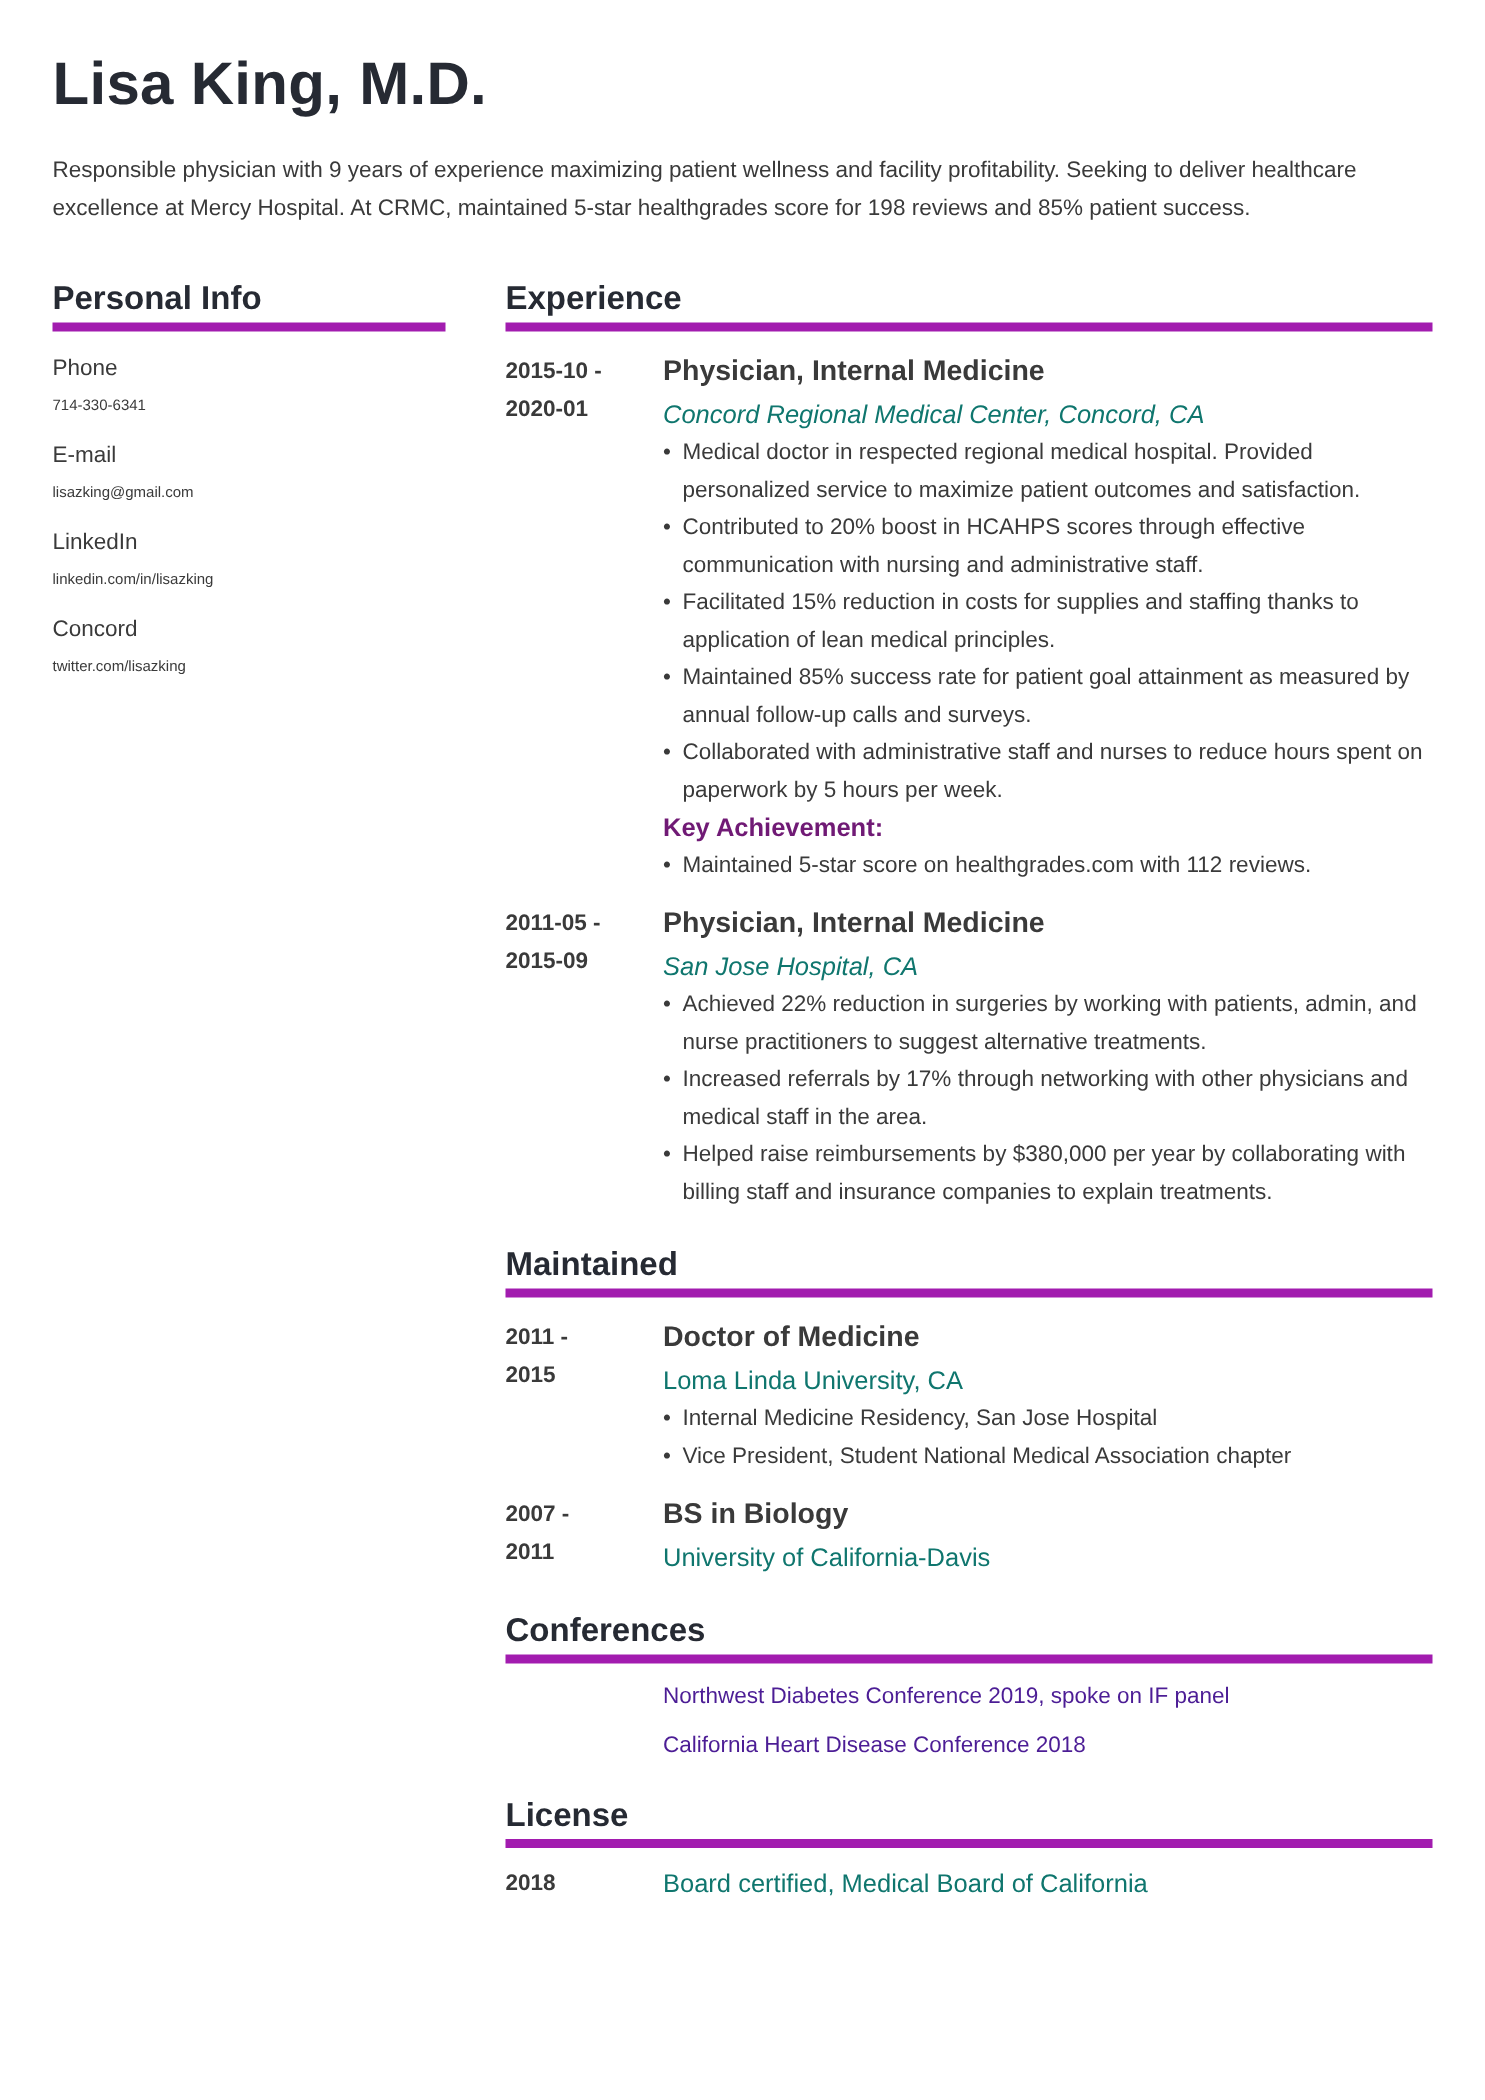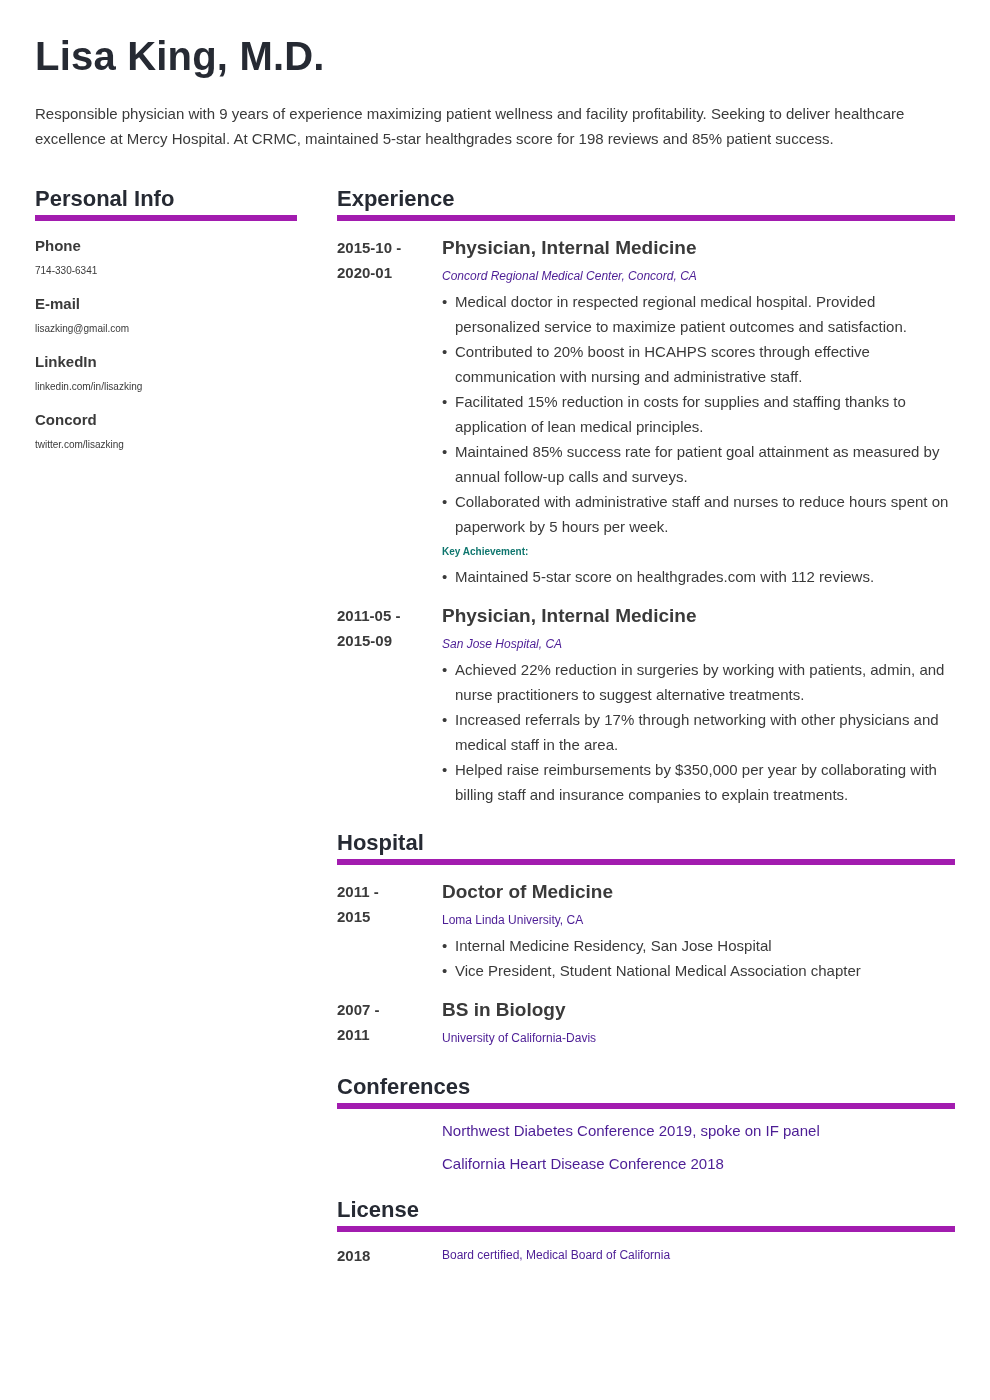--- a/index.html
+++ b/index.html
@@ -17,38 +17,38 @@
     font-size: 15px; line-height: 25px; color: #3a3a3a;
   }
   .left-col { position: absolute; left: 0; top: 185px; width: 262px; }
   .right-col { position: absolute; left: 302px; top: 185px; width: 618px; }
   .section-title {
     font-size: 22px; font-weight: bold; color: #262a33; margin: 0;
     line-height: 28px; padding-bottom: 2px; border-bottom: 6px solid #a21caf;
   }
   .info-list { margin-top: 12px; }
   .info-item { margin-bottom: 8px; }
-  .info-label { font-size: 15px; font-weight: bold; color: #3a3a3a; line-height: 25px; }
+  .info-label { font-size: 15px; font-weight: normal; color: #3a3a3a; line-height: 25px; }
   .info-value { font-size: 10px; color: #3a3a3a; line-height: 25px; }
   .section { margin-bottom: 0; }
   .entry { display: flex; margin-top: 14px; }
   .entry-date {
     width: 105px; flex: 0 0 105px; font-size: 15px; font-weight: bold; color: #3a3a3a;
     line-height: 25px;
   }
   .entry-body { flex: 1; }
   .entry-title { font-size: 19px; font-weight: bold; color: #3a3a3a; line-height: 25px; margin-bottom: 4px; }
-  .entry-sub { font-size: 12px; line-height: 25px; color: #4c1d95; }
+  .entry-sub { font-size: 17px; line-height: 25px; color: #0f766e; }
   .entry-sub.italic { font-style: italic; }
   ul.bullets { list-style: none; margin: 0; padding: 0; }
   ul.bullets li {
     position: relative; padding-left: 13px; font-size: 15px; line-height: 25px; color: #3a3a3a;
   }
   ul.bullets li .dot { position: absolute; left: 0; top: 0; }
-  .key-ach { font-size: 10px; font-weight: bold; line-height: 25px; color: #0f766e; }
+  .key-ach { font-size: 17px; font-weight: bold; line-height: 25px; color: #701a75; }
   .sec-gap { height: 22px; }
   .conf-list { margin-top: 9px; padding-left: 105px; }
   .conf-item { font-size: 15px; line-height: 25px; margin-bottom: 8px; color: #4c1d95; }
 </style>
 </head>
 <body>
 
 <div class="page">
   <h1 class="name">Lisa King, M.D.</h1>
   <p class="summary">Responsible physician with 9 years of experience maximizing patient wellness and facility profitability. Seeking to deliver healthcare excellence at Mercy Hospital. At CRMC, maintained 5-star healthgrades score for 198 reviews and 85% patient success.</p>
@@ -106,30 +106,30 @@
         <div class="entry-date">
           <div>2011-05 -</div>
           <div>2015-09</div>
         </div>
         <div class="entry-body">
           <div class="entry-title">Physician, Internal Medicine</div>
           <div class="entry-sub italic">San Jose Hospital, CA</div>
           <ul class="bullets">
             <li><span class="dot">•</span><span>Achieved 22% reduction in surgeries by working with patients, admin, and nurse practitioners to suggest alternative treatments.</span></li>
             <li><span class="dot">•</span><span>Increased referrals by 17% through networking with other physicians and medical staff in the area.</span></li>
-            <li><span class="dot">•</span><span>Helped raise reimbursements by $350,000 per year by collaborating with billing staff and insurance companies to explain treatments.</span></li>
+            <li><span class="dot">•</span><span>Helped raise reimbursements by $380,000 per year by collaborating with billing staff and insurance companies to explain treatments.</span></li>
           </ul>
         </div>
       </div>
     </div>
 
     <div class="sec-gap"></div>
 
     <div class="section">
-      <h2 class="section-title">Hospital</h2>
+      <h2 class="section-title">Maintained</h2>
 
       <div class="entry">
         <div class="entry-date">
           <div>2011 -</div>
           <div>2015</div>
         </div>
         <div class="entry-body">
           <div class="entry-title">Doctor of Medicine</div>
           <div class="entry-sub">Loma Linda University, CA</div>
           <ul class="bullets">

